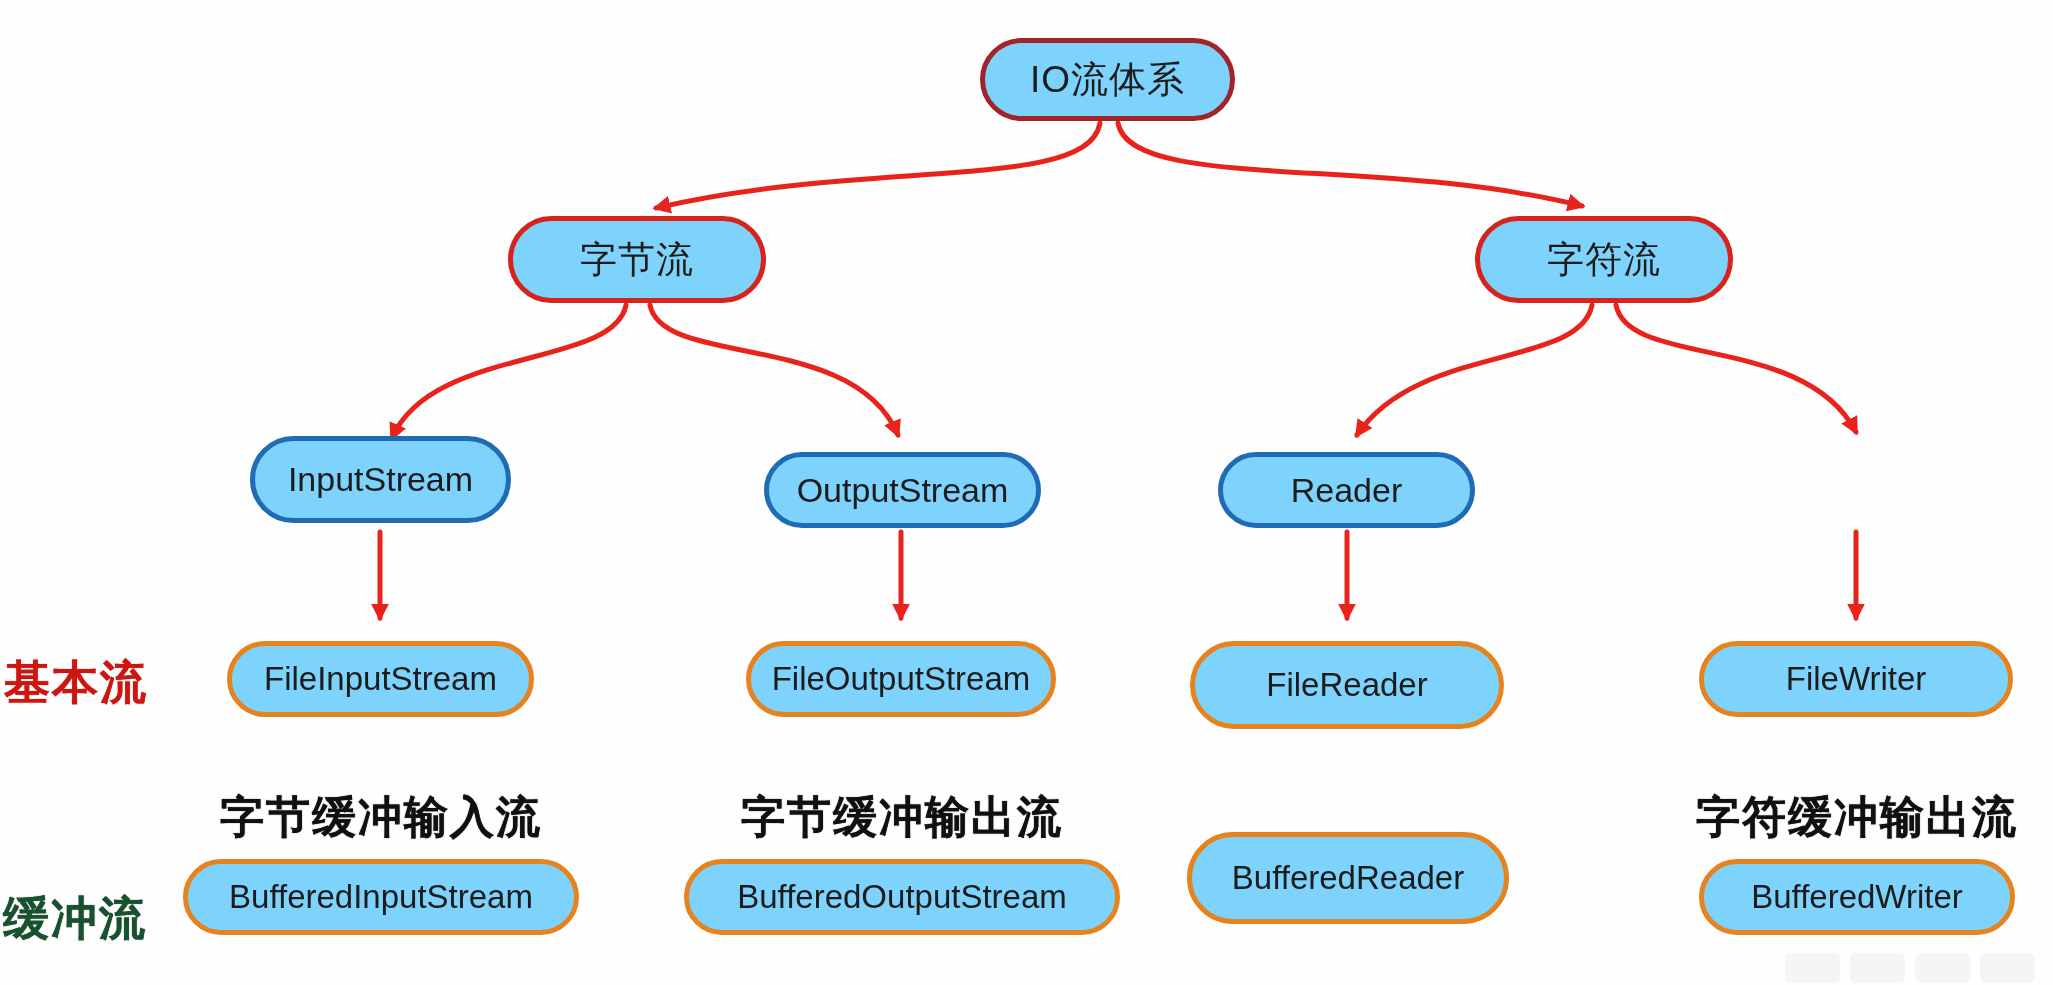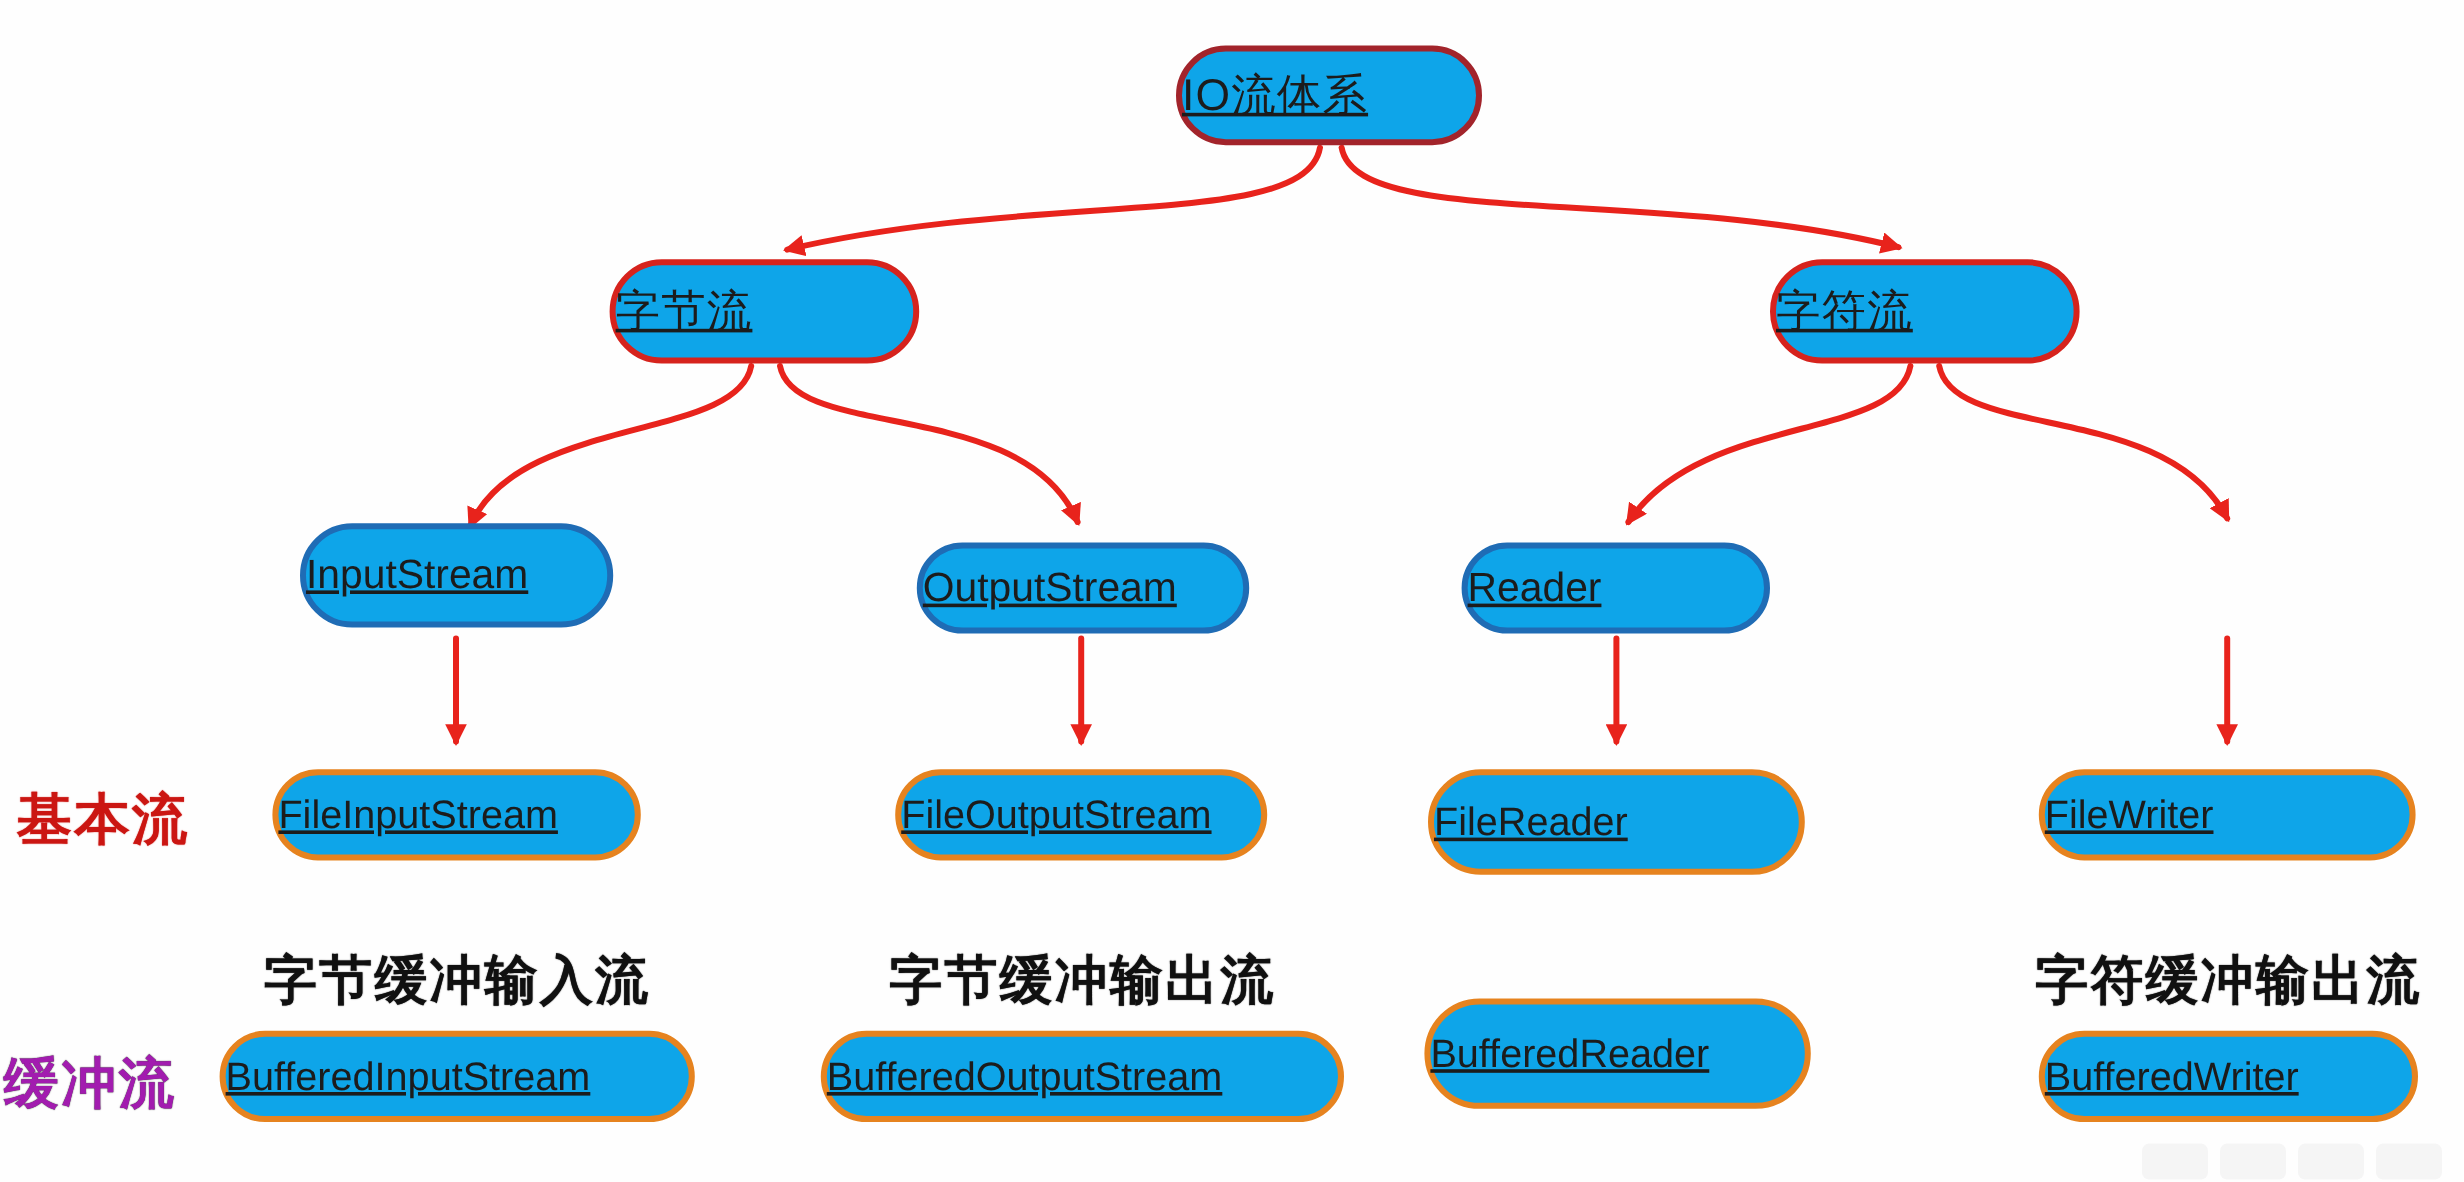--- a/index.html
+++ b/index.html
@@ -6,28 +6,27 @@
   .canvas{
     position:relative;
     width:2053px;height:985px;
     background:#fefefe;
     overflow:hidden;
     font-family:"Liberation Sans","DejaVu Sans",sans-serif;
   }
   svg.edges{position:absolute;left:0;top:0;width:2053px;height:985px;pointer-events:none;}
   .node{
     position:absolute;
-    display:flex;align-items:center;
-    background:#0ea5e9;
+    display:flex;align-items:center;justify-content:center;
+    background:#7dd3fc;
     border-radius:48px;
     color:#1c1c1c;
     white-space:nowrap;
     box-sizing:border-box;
     z-index:2;
-    text-decoration:underline;
   }
   .node.root{border:5px solid #a2242b;font-size:37px;}
   .node.branch{border:5px solid #d6231d;font-size:37px;}
   .node.abstract{border:5px solid #1f6cb5;font-size:34px;}
   .node.concrete{border:5px solid #e6831f;font-size:33px;}
   .zh{font-weight:500;letter-spacing:1px;}
   .caption{
     position:absolute;
     transform:translateX(-50%);
     font-size:44px;font-weight:900;color:#101010;
@@ -35,22 +34,22 @@
     text-shadow:0 0 1px #101010;
     z-index:2;
   }
   .rowlabel{
     position:absolute;
     transform:translateX(-50%);
     font-size:46px;font-weight:900;
     letter-spacing:2px;white-space:nowrap;
     z-index:2;
   }
-  .rowlabel.basic{color:#cb1612;text-shadow:0 0 1px #cb1612;margin-left:10px;}
-  .rowlabel.buffered{color:#a21caf;text-shadow:0 0 1px #101010;}
+  .rowlabel.basic{color:#cb1612;text-shadow:0 0 1px #cb1612;}
+  .rowlabel.buffered{color:#14532d;text-shadow:0 0 1px #101010;margin-top:16px;}
   .watermark{
     position:absolute;right:18px;bottom:2px;
     width:250px;height:34px;opacity:.07;
     display:flex;gap:10px;align-items:flex-end;
   }
   .watermark span{flex:1;height:30px;background:#888;border-radius:6px;}
 </style>
 </head>
 <body>
 

